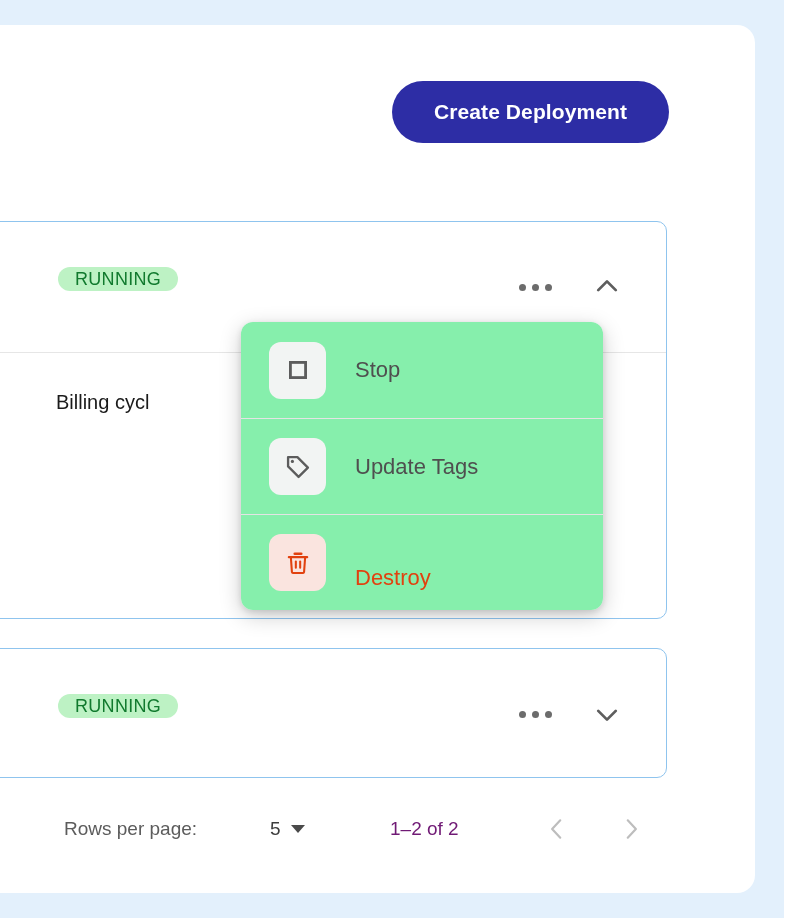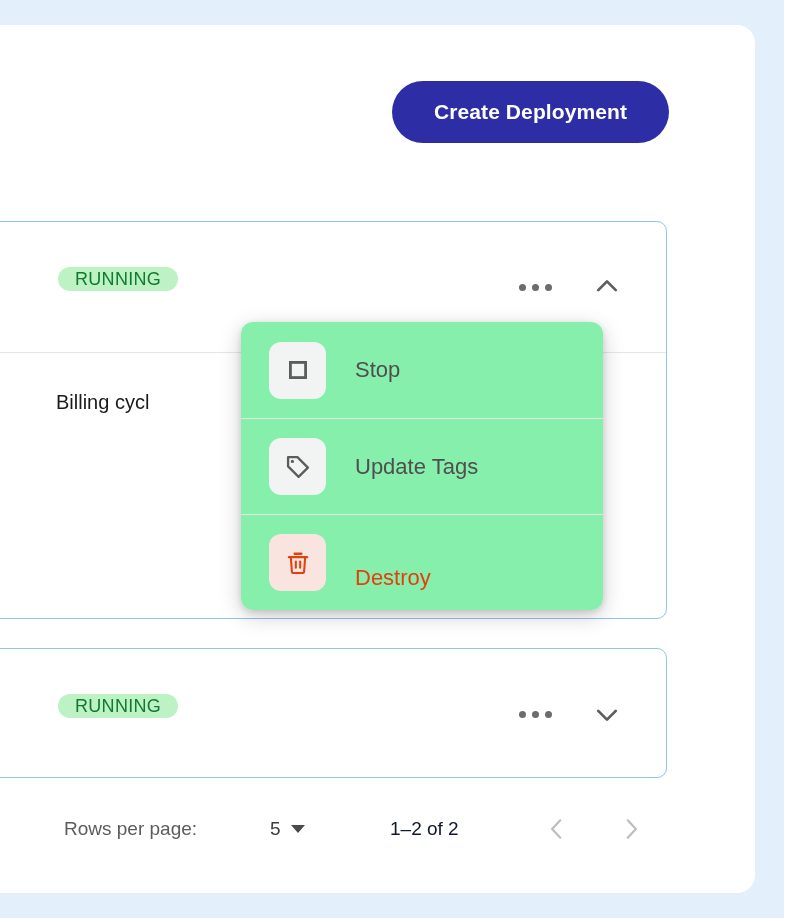--- a/index.html
+++ b/index.html
@@ -229,21 +229,21 @@
     cursor: pointer;
   }
   #rows-per-page-value {
     font-size: 19px;
     color: #3d3d3d;
   }
   #range-display {
     position: absolute;
     left: 430px;
     font-size: 19px;
-    color: #0f172a;
+    color: #701a75;
     white-space: nowrap;
   }
   #prev-page-button, #next-page-button {
     position: absolute;
     width: 40px;
     height: 40px;
     display: flex;
     align-items: center;
     justify-content: center;
     cursor: pointer;

